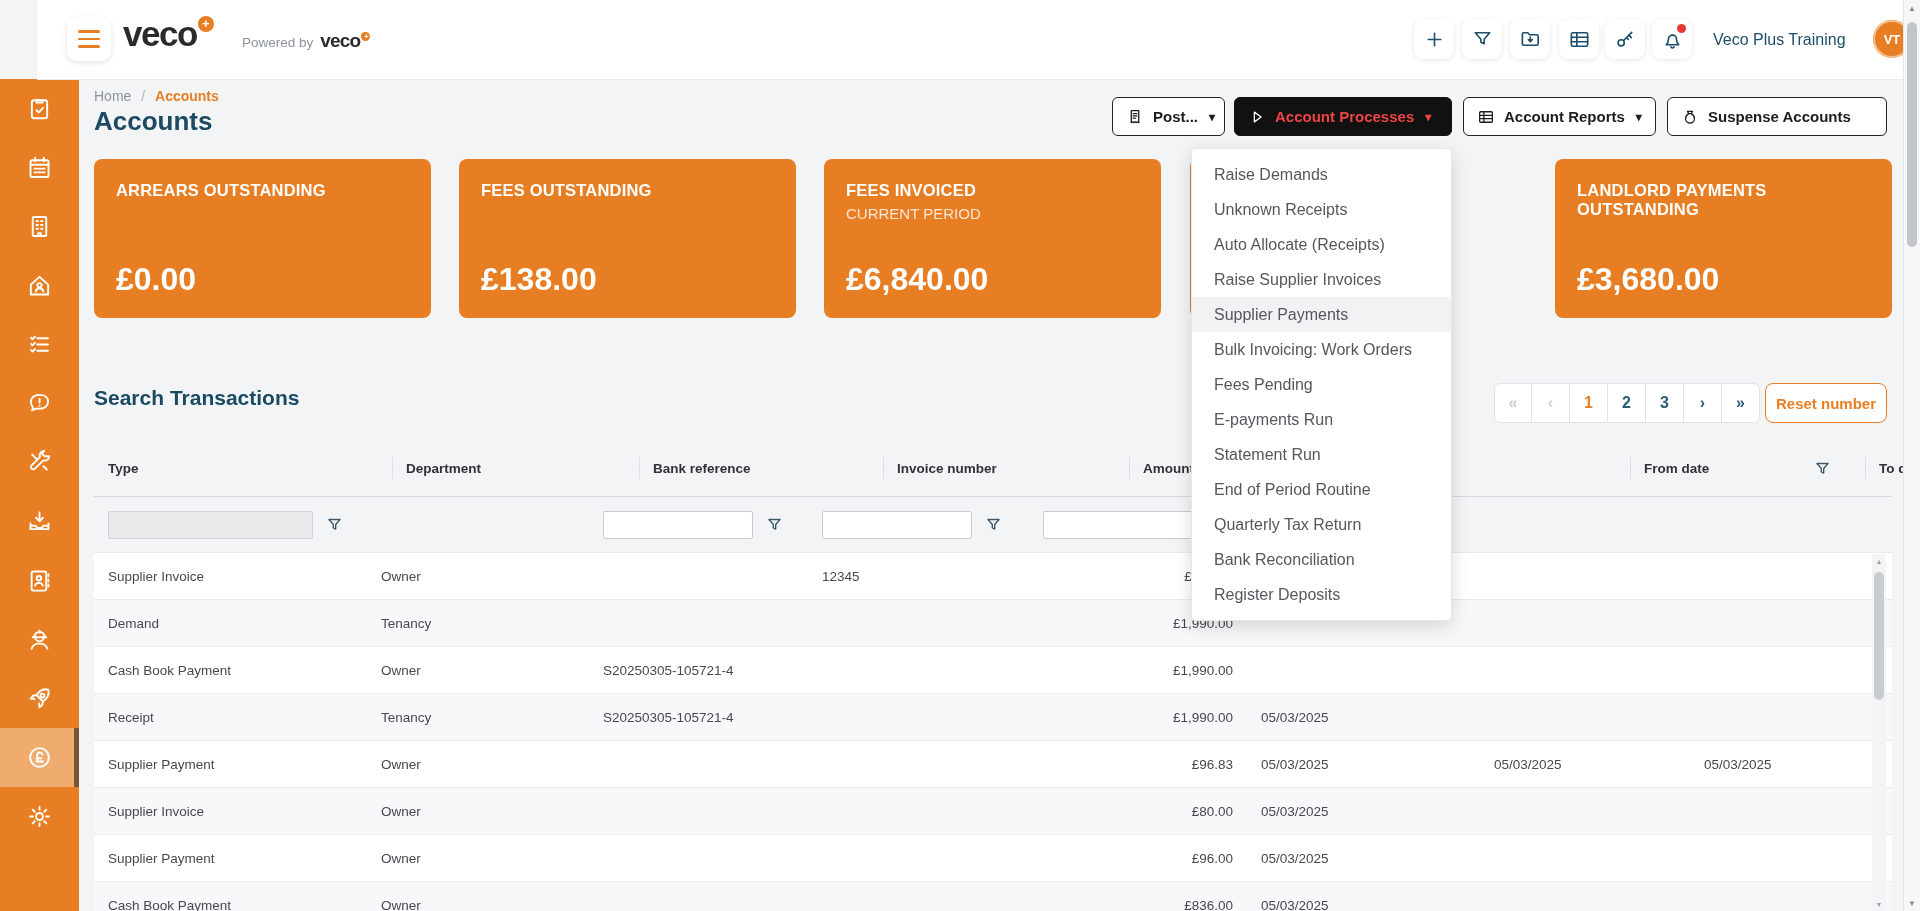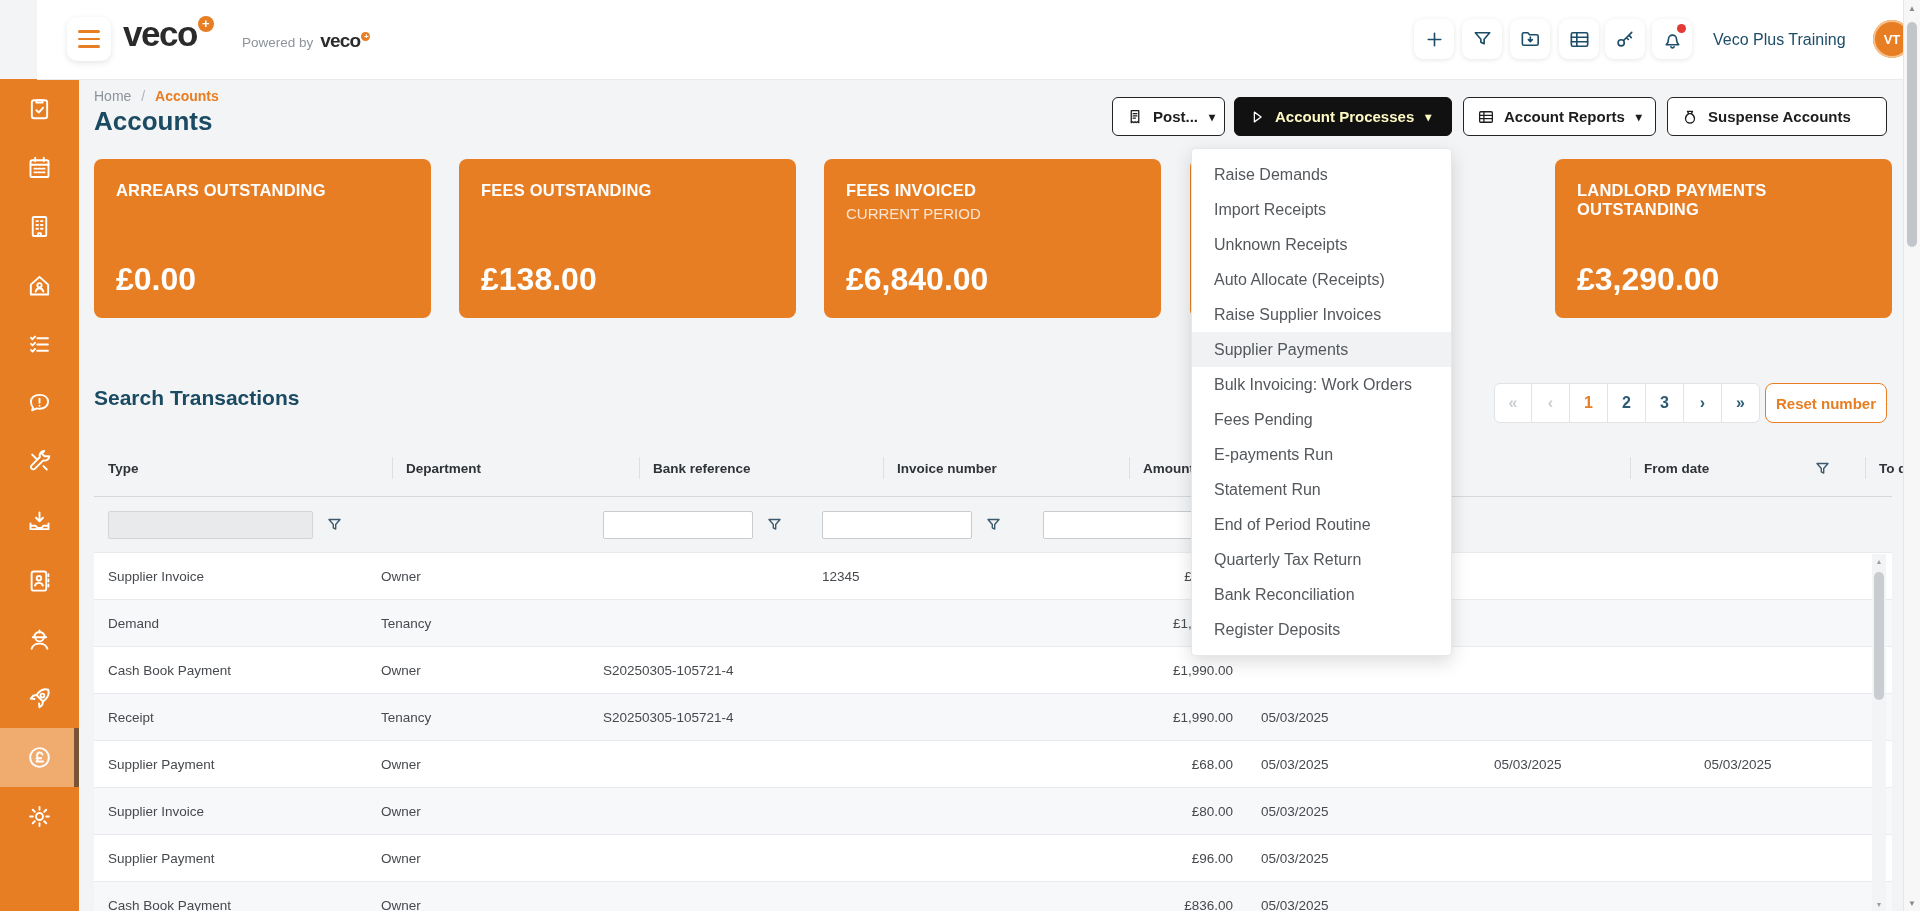--- a/index.html
+++ b/index.html
@@ -44,21 +44,21 @@
   .breadcrumb .bc-sep{color:#b0b5ba;margin:0 6px;}
   .breadcrumb .bc-cur{color:#e87e23;font-weight:700;}
   .page-title{position:absolute;left:94px;top:106px;font-size:26px;font-weight:700;color:#1b4a63;}
 
   
   .tb-btn{position:absolute;top:97px;height:39px;border-radius:6px;background:#fff;border:1px solid #242424;
           display:flex;align-items:center;gap:9px;padding:0 13px;box-sizing:border-box;
           font-size:15px;font-weight:700;color:#1d1d1f;cursor:pointer;}
   .tb-btn svg{stroke:#1d1d1f;fill:none;stroke-width:1.7;stroke-linecap:round;stroke-linejoin:round;}
   .tb-btn .caret{font-size:12px;margin-left:2px;}
-  .tb-btn.dark{background:#111;border-color:#111;color:#fef9c3;}
+  .tb-btn.dark{background:#111;border-color:#111;color:#ef4444;}
   .tb-btn.dark svg{stroke:#fff;}
 
   
   .kpi{position:absolute;top:159px;height:159px;border-radius:8px;background:#e87e23;color:#fff;
        box-sizing:border-box;padding:22px 22px 20px;display:flex;flex-direction:column;}
   .kpi .kt{font-size:16.5px;font-weight:700;letter-spacing:.2px;line-height:1.15;}
   .kpi .ks{font-size:15px;font-weight:400;color:rgba(255,255,255,.8);margin-top:5px;}
   .kpi .kv{font-size:32px;font-weight:700;margin-top:auto;}
 
   
@@ -361,21 +361,21 @@
   <div class="kt">FEES INVOICED</div>
   <div class="ks">CURRENT PERIOD</div>
   <div class="kv">£6,840.00</div>
 </div>
 <div class="kpi" style="left:1190px;width:260px">
   <div class="kt"></div>
   <div class="kv"></div>
 </div>
 <div class="kpi" style="left:1555px;width:337px">
   <div class="kt">LANDLORD PAYMENTS OUTSTANDING</div>
-  <div class="kv">£3,290.00</div>
+  <div class="kv">£3,680.00</div>
 </div>
 
 <div class="section-title">Search Transactions</div>
 <div class="pager">
   <div class="pg disabled">«</div>
   <div class="pg disabled">‹</div>
   <div class="pg current">1</div>
   <div class="pg">2</div>
   <div class="pg">3</div>
   <div class="pg">›</div>
@@ -498,21 +498,21 @@
     <div class="cell num">£1,990.00</div>
       <div class="cell">05/03/2025</div>
     <div class="cell"></div>
       <div class="cell"></div>
   </div>
   <div class="t-grid t-row">
     <div class="cell">Supplier Payment</div>
       <div class="cell">Owner</div>
     <div class="cell"></div>
       <div class="cell"></div>
-    <div class="cell num">£68.00</div>
+    <div class="cell num">£96.83</div>
       <div class="cell">05/03/2025</div>
     <div class="cell">05/03/2025</div>
       <div class="cell">05/03/2025</div>
   </div>
   <div class="t-grid t-row alt">
     <div class="cell">Supplier Invoice</div>
       <div class="cell">Owner</div>
     <div class="cell"></div>
       <div class="cell"></div>
     <div class="cell num">£80.00</div>
@@ -537,21 +537,20 @@
       <div class="cell"></div>
     <div class="cell num">£836.00</div>
       <div class="cell">05/03/2025</div>
     <div class="cell"></div>
       <div class="cell"></div>
   </div>
 </div>
 
 <div class="pmenu">
   <div class="pm-item">Raise Demands</div>
-  <div class="pm-item">Import Receipts</div>
   <div class="pm-item">Unknown Receipts</div>
   <div class="pm-item">Auto Allocate (Receipts)</div>
   <div class="pm-item">Raise Supplier Invoices</div>
   <div class="pm-item hl">Supplier Payments</div>
   <div class="pm-item">Bulk Invoicing: Work Orders</div>
   <div class="pm-item">Fees Pending</div>
   <div class="pm-item">E-payments Run</div>
   <div class="pm-item">Statement Run</div>
   <div class="pm-item">End of Period Routine</div>
   <div class="pm-item">Quarterly Tax Return</div>

